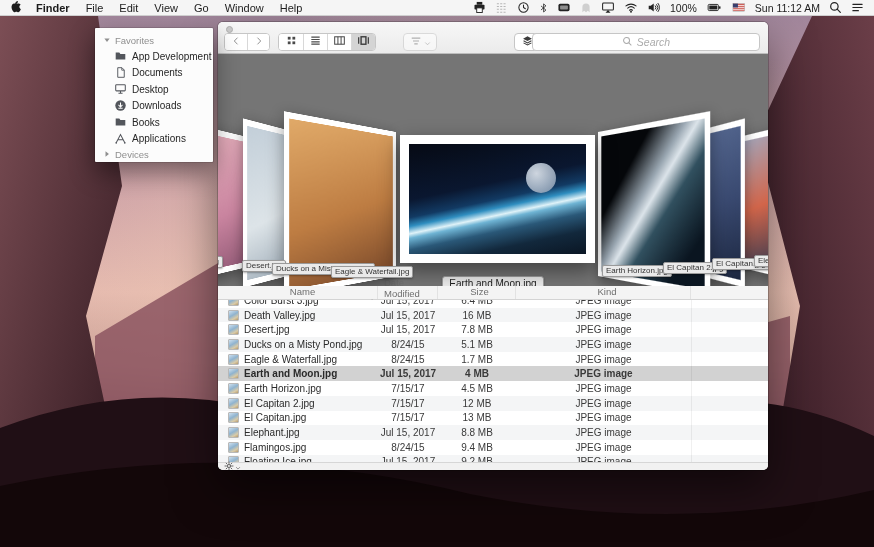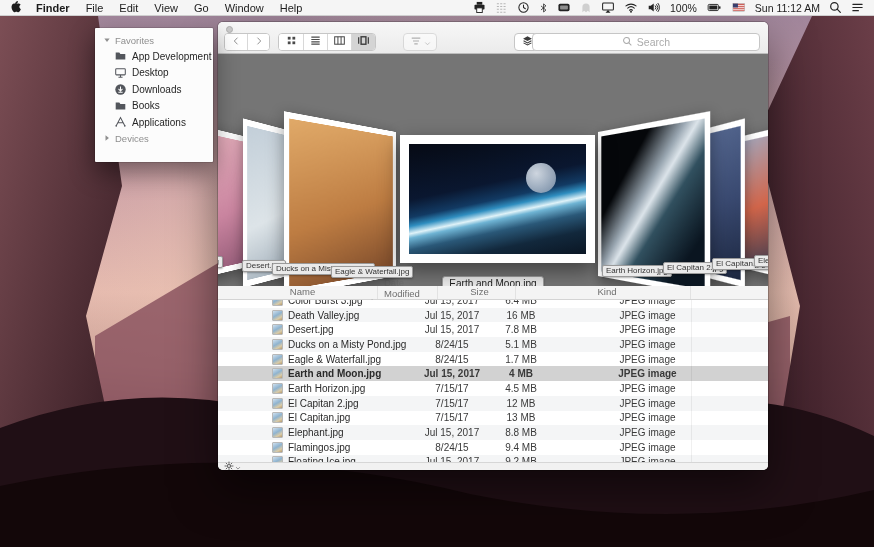--- a/index.html
+++ b/index.html
@@ -35,21 +35,21 @@
   .sidepanel li .sic { display:flex; width:13px; justify-content:center; }
 
   
   .window { position:absolute; left:218px; top:22px; width:550px; height:448px;
     background:#fff; border-radius:5px; overflow:hidden;
     box-shadow:0 18px 45px rgba(0,0,0,.5), 0 0 0 1px rgba(0,0,0,.2); z-index:40; }
   .winhead { position:relative; height:32px; background:linear-gradient(#f7f7f7,#ebebeb); border-bottom:1px solid #bdbdbd; }
   .dot { position:absolute; left:8px; top:4px; width:7px; height:7px; border-radius:50%;
     background:#cacaca; border:1px solid #aeaeae; }
   .wtitle { position:absolute; left:0; right:0; top:0; text-align:center; font-size:10.5px; color:#4a4a4a; line-height:13px; }
-  .toolbar { position:absolute; left:0; right:0; top:11px; height:20px; }
+  .toolbar { position:absolute; left:0; right:0; top:11px; height:20px;font-style:italic; }
   .seg { position:absolute; display:flex; border:1px solid #c6c6c6; border-radius:4px; background:#fff; overflow:hidden; height:18px; }
   .seg button { border:none; background:#fff; width:24px; display:flex; align-items:center; justify-content:center; cursor:default; }
   .seg button + button { border-left:1px solid #d8d8d8; }
   .seg.navg { left:6px; }
   .seg.navg button { width:22px; }
   .seg.views { left:60px; }
   .seg.views button.sel { background:#d4d4d4; }
   .tbtn { position:absolute; height:18px; border:1px solid #c6c6c6; border-radius:4px; background:#fff;
     display:flex; align-items:center; justify-content:center; gap:2px; cursor:default; }
   .tbtn.arrange { left:185px; width:34px; opacity:.55; }
@@ -75,21 +75,21 @@
   .listhead { position:absolute; left:0; top:264px; width:550px; height:14px; background:#f4f4f4;
     border-bottom:1px solid #d4d4d4; display:flex; font-size:9.5px; color:#6e6e6e; align-items:center; }
   .lh { display:flex; align-items:center; height:100%; border-right:1px solid #e2e2e2;flex-direction:column; }
   .lh .caret { margin-left:auto; margin-right:3px; color:#9a9a9a; font-size:8px; }
   .c-name { width:160px; padding-left:10px; }
   .c-date { width:60px; justify-content:flex-end; padding-left:6px; }
   .c-size { width:78px; padding-left:6px; }
   .c-kind { width:175px; padding-left:8px; }
   .listbody { position:absolute; left:0; top:278px; width:550px; height:162px; overflow:hidden; background:#fff; }
   .rowswrap { position:absolute; left:0; top:-7px; width:550px; }
-  .frow { display:flex; align-items:center; height:14.7px; font-size:10px; color:#2a2a2a;padding-left:44px; }
+  .frow { display:flex; align-items:center; height:14.7px; font-size:10px; color:#2a2a2a; }
   .frow:nth-child(even) { background:#f4f5f6; }
   .frow.sel { background:#d2d2d2; font-weight:bold; }
   .cell { overflow:hidden; white-space:nowrap; }
   .cell.name { width:160px; display:flex; align-items:center; gap:5px; padding-left:10px; }
   .cell.date { width:60px; text-align:center; color:#3a3a3a; }
   .cell.size { width:78px; text-align:center; color:#3a3a3a; }
   .cell.kind { width:175px; text-align:center; color:#3a3a3a; }
   .fthumb { width:11px; height:11px; flex:0 0 11px; border:1px solid #b8b8b8; background:
     linear-gradient(150deg,#cfe0ee 0%,#8fb3cf 45%,#d9cba8 75%,#b59a6e 100%); border-radius:1px; }
   .colline { position:absolute; left:473px; top:0; bottom:0; width:1px; background:rgba(0,0,0,.06); }
@@ -251,20 +251,29 @@
       <span>Favorites</span>
     </div>
     <ul id="favlist">
         <li>
           <span class="sic">
             <svg width="13" height="12" viewBox="0 0 14 14" fill="none" xmlns="http://www.w3.org/2000/svg">
               <path d="M1.4 3h4.2l1.3 1.6h5.7V11H1.4z" fill="#53565c"></path>
             </svg>
           </span>
           <span>App Development</span>
+        </li>
+        <li>
+          <span class="sic">
+            <svg width="12" height="13" viewBox="0 0 14 14" fill="none" xmlns="http://www.w3.org/2000/svg">
+              <path d="M3.2 1.4h4.9l2.7 2.7v8.5H3.2z" stroke="#53565c" stroke-width="1.1"></path>
+              <path d="M7.9 1.6v2.7h2.7" stroke="#53565c" stroke-width="1"></path>
+            </svg>
+          </span>
+          <span>Documents</span>
         </li>
         <li>
           <span class="sic">
             <svg width="13" height="12" viewBox="0 0 14 14" fill="none" xmlns="http://www.w3.org/2000/svg">
               <rect x="1.4" y="2" width="11.2" height="7.2" rx=".9" stroke="#53565c" stroke-width="1.2"></rect>
               <path d="M4.6 12h4.8M7 9.4V12" stroke="#53565c" stroke-width="1.2"></path>
             </svg>
           </span>
           <span>Desktop</span>
         </li>

